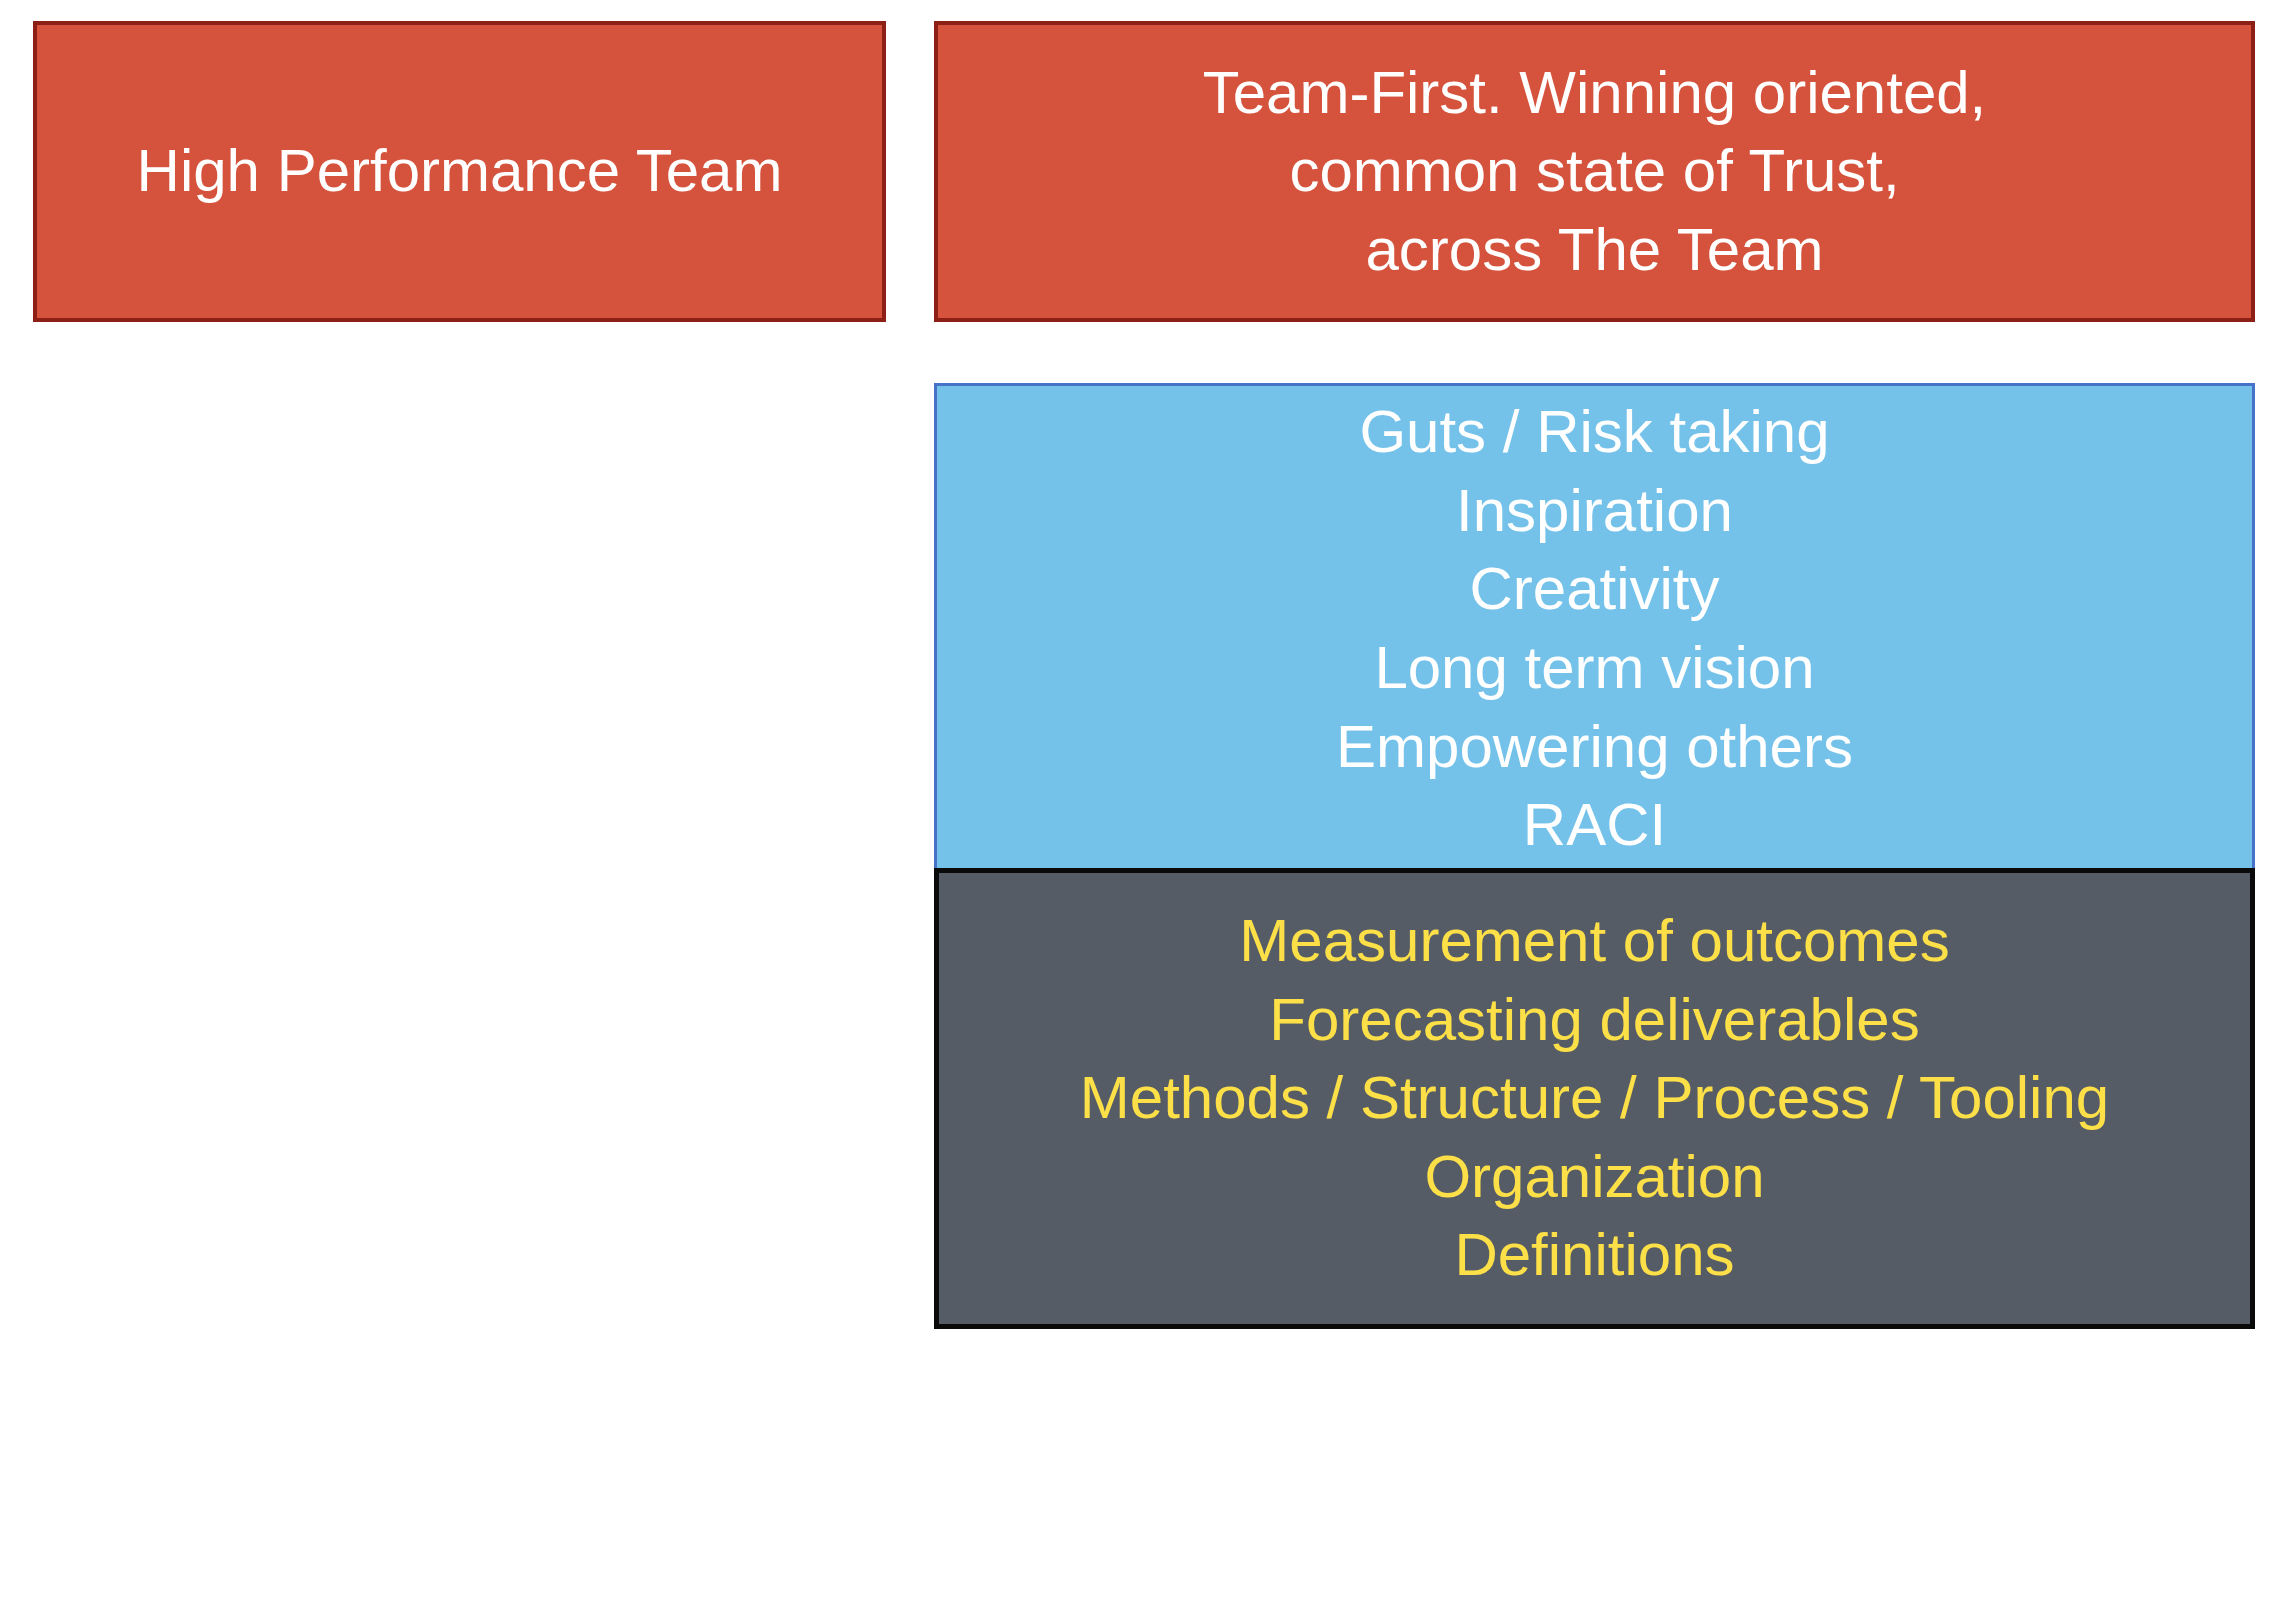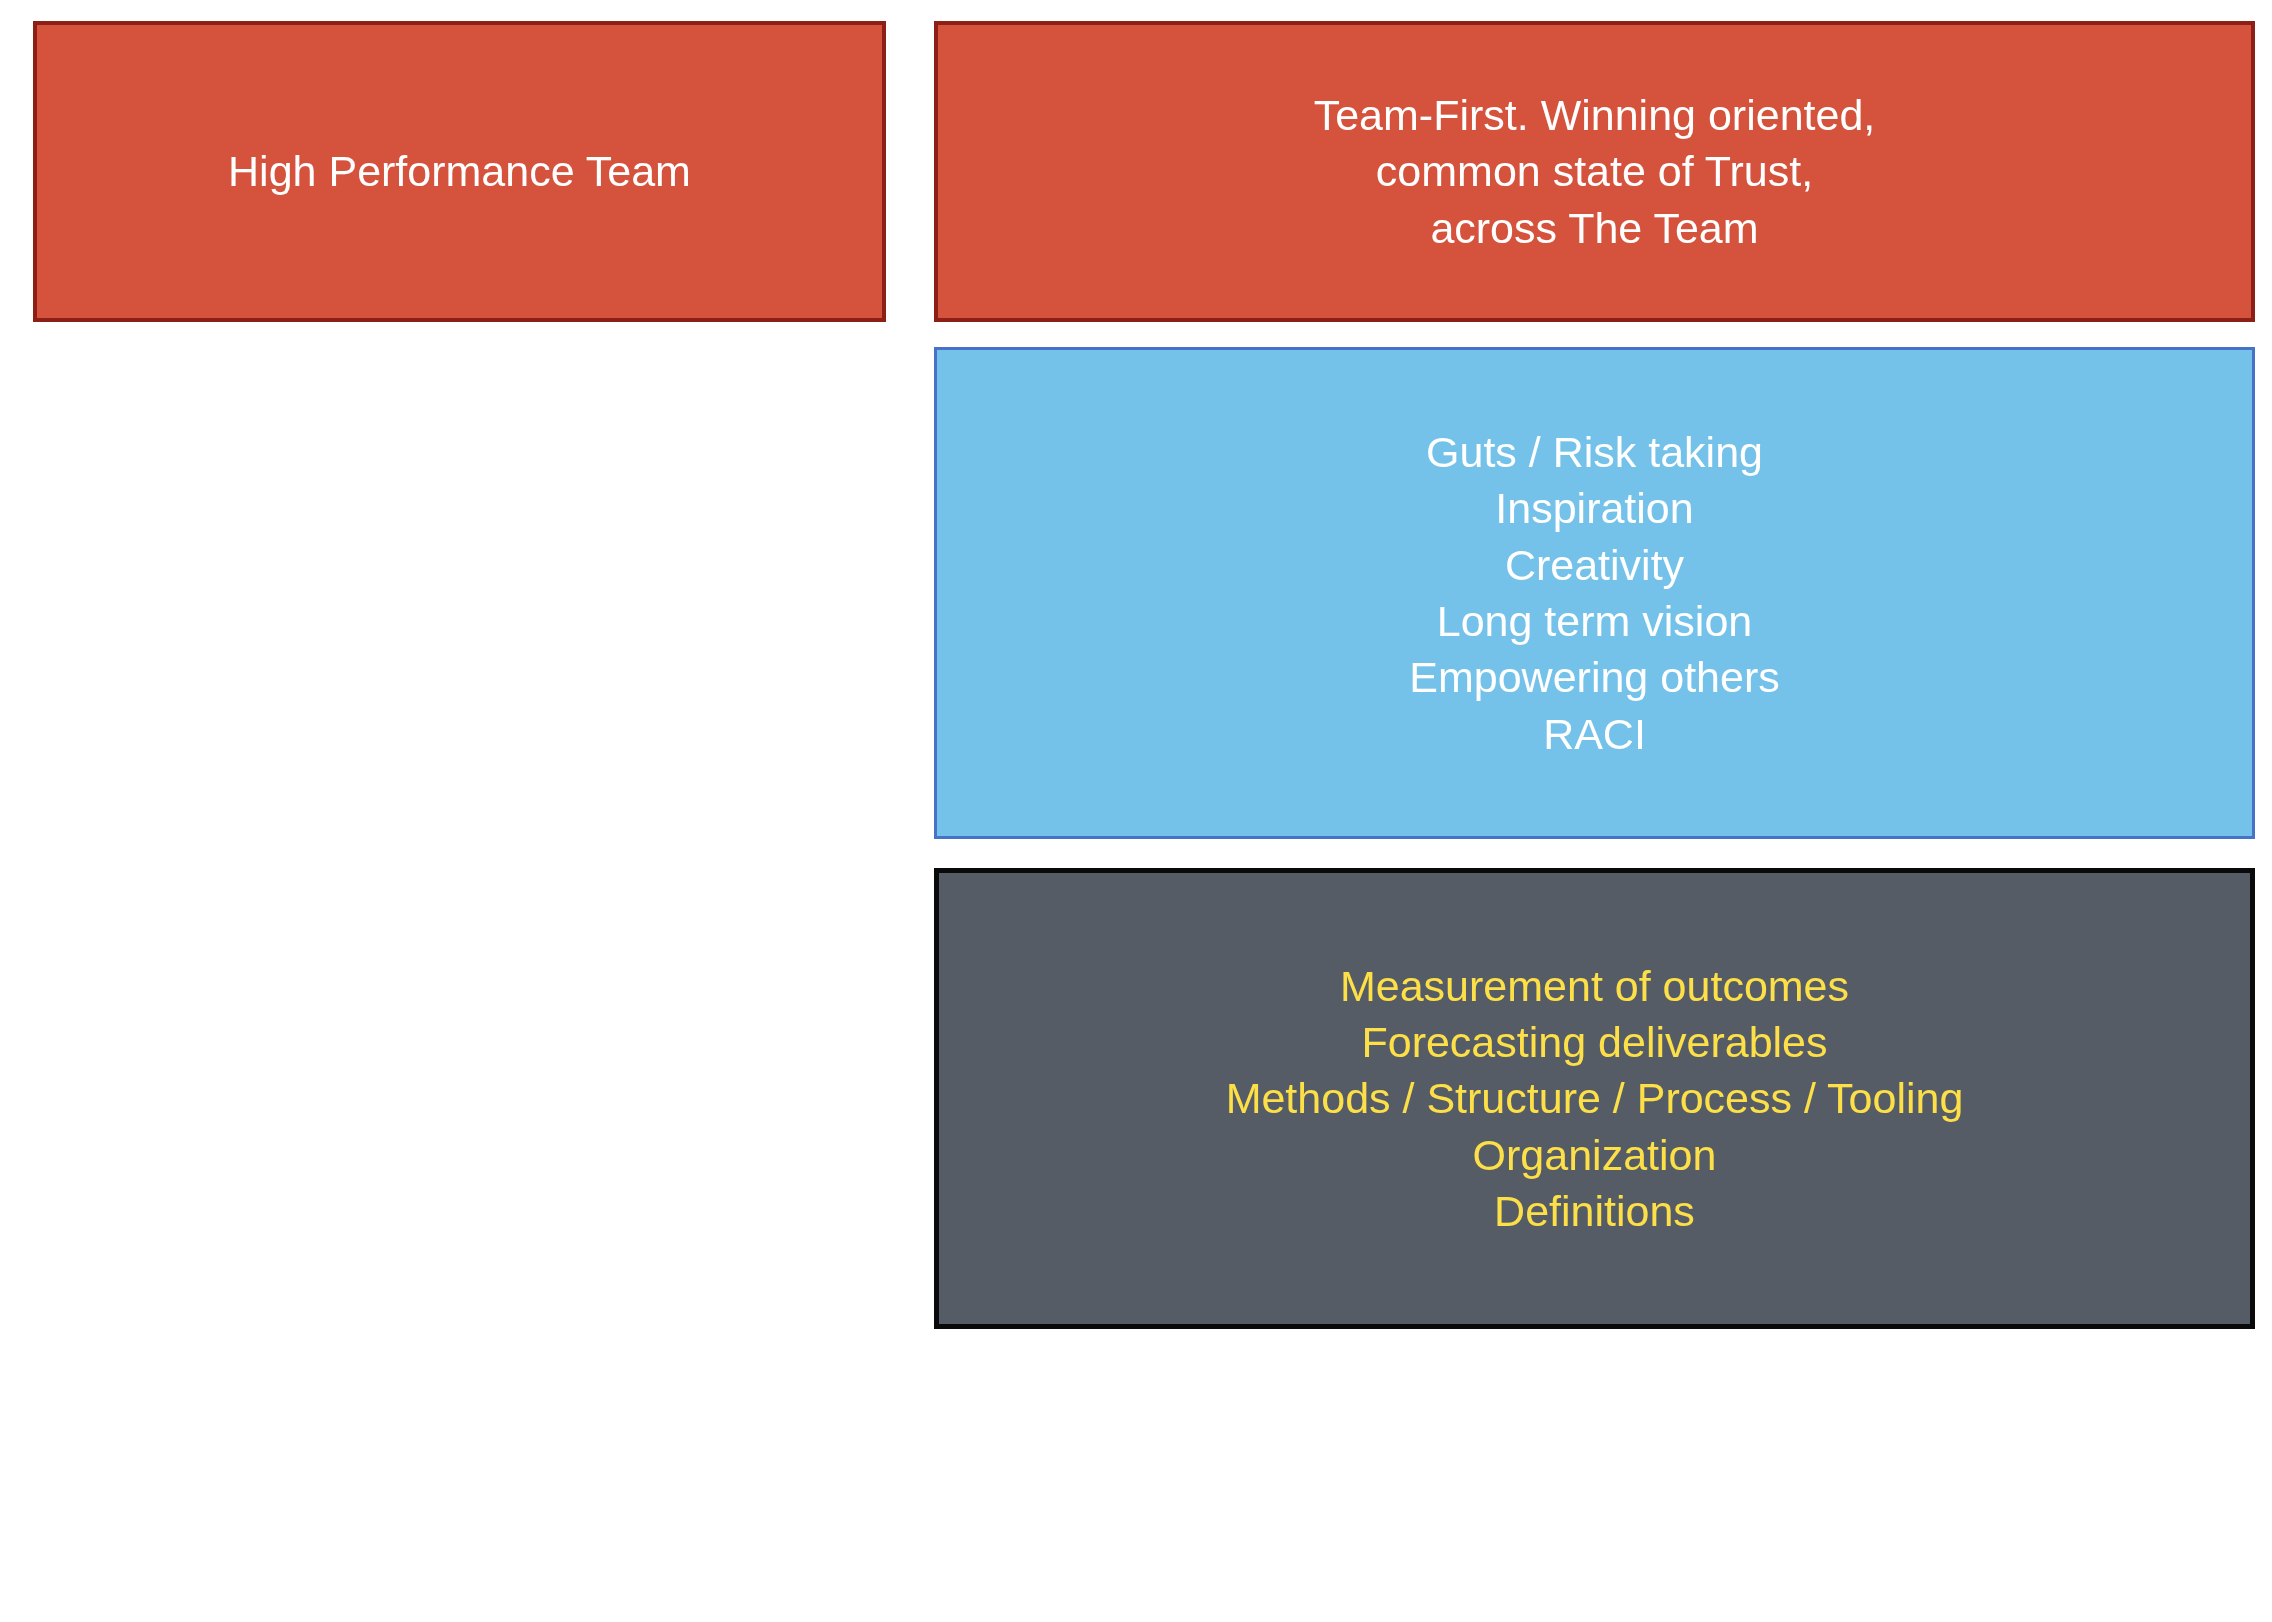--- a/index.html
+++ b/index.html
@@ -14,21 +14,21 @@
     background: #ffffff;
     font-family: "Liberation Sans", sans-serif;
   }
   .box {
     position: absolute;
     box-sizing: border-box;
     display: flex;
     align-items: center;
     justify-content: center;
     text-align: center;
-    font-size: 43px;
+    font-size: 60px;
     line-height: 1.31;
   }
   .details {
     white-space: pre-line;
   }
   
   .col-left  { left: 33px;  width: 853px;  }
   .col-right { left: 934px; width: 1321px; }
   
   .row-1 { top: 21px;   height: 301px; }
@@ -38,20 +38,21 @@
   
   .lvl-hpt {
     background: #D5533C;
     border: 4.8px solid #8C2016;
     color: #ffffff;
   }
   .lvl-leadership {
     background: #74C2EA;
     border: 3.9px solid #4673C8;
     color: #ffffff;
+    margin-top: 36px;
   }
   .lvl-management {
     background: #555C66;
     border: 5.8px solid #0a0a0a;
     color: #fde047;
   }
   .lvl-showup {
     background: #ffffff;
     border: 4.8px solid #111111;
     color: #000000;

